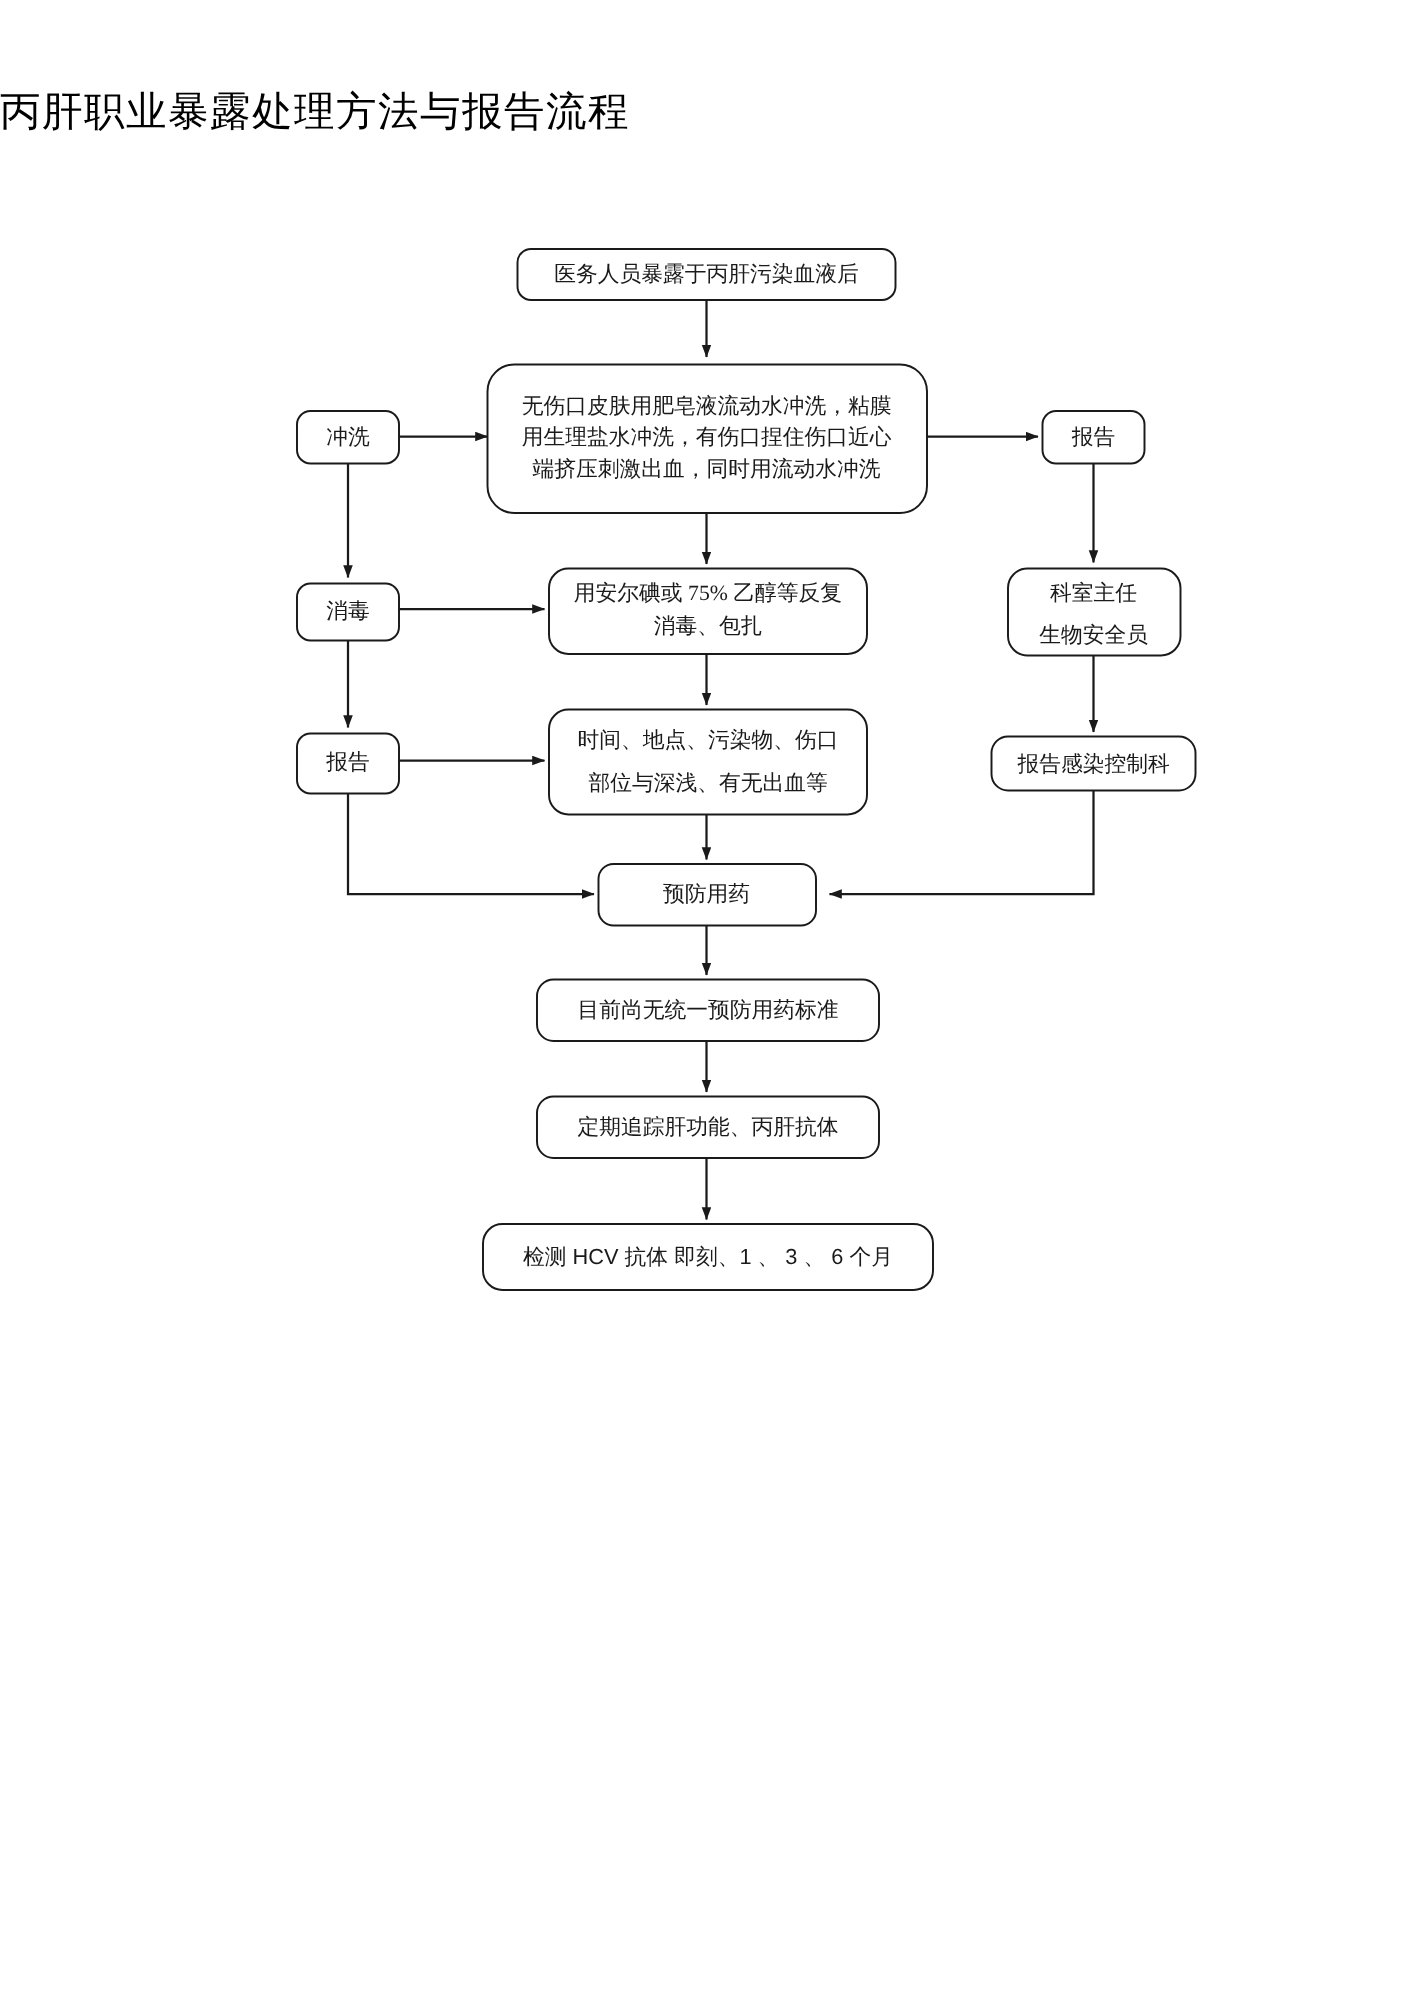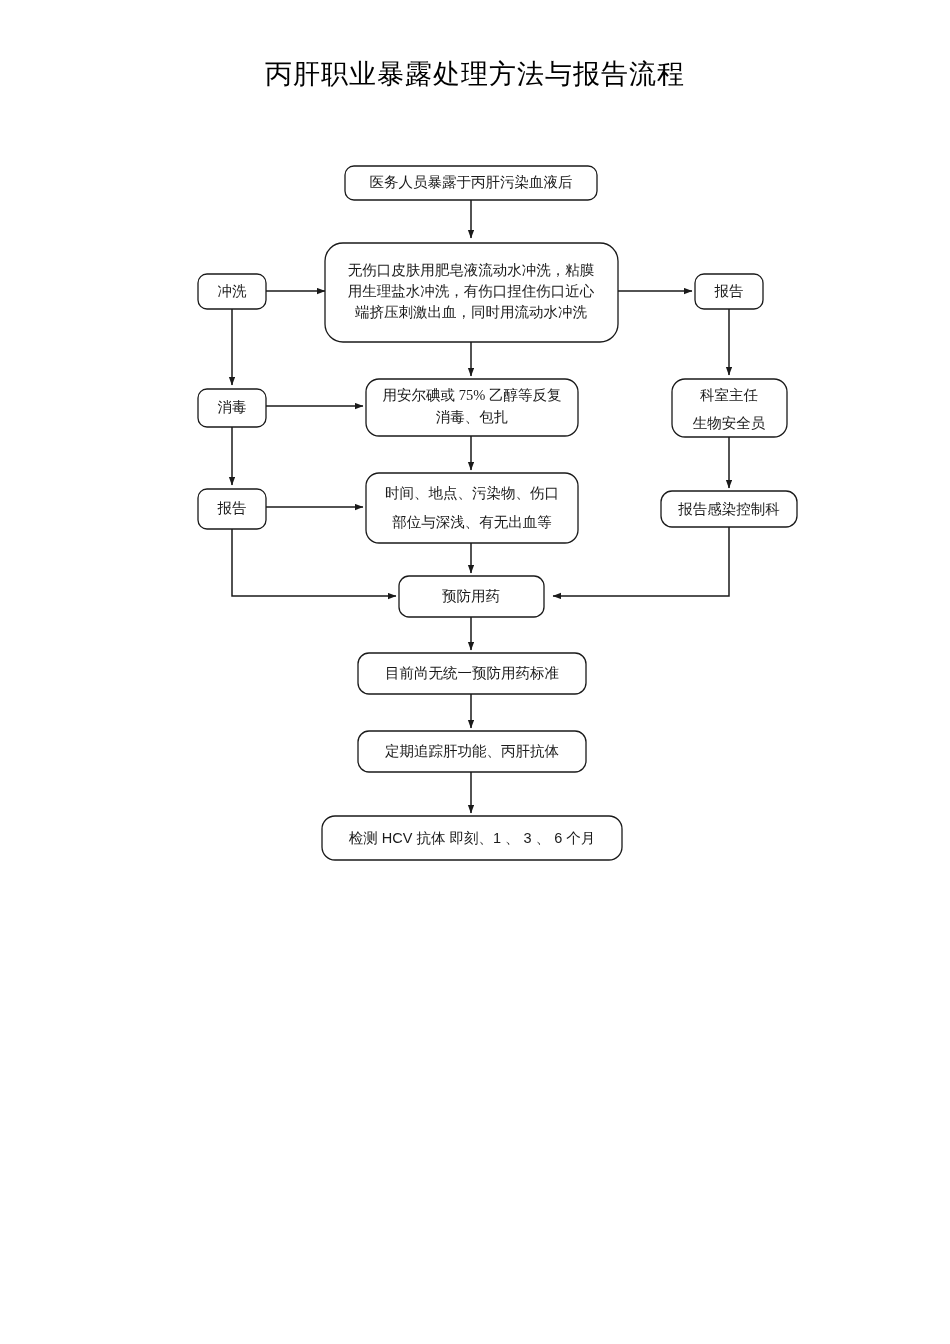--- a/index.html
+++ b/index.html
@@ -19,21 +19,20 @@
     position: relative;
     width: 950px;
     height: 1344px;
     background: #ffffff;
   }
   #chart-title {
     position: absolute;
     left: 0;
     top: 56px;
     width: 950px;
-    text-align: center;
     font-family: "Liberation Serif", "DejaVu Serif", serif;
     font-size: 27px;
     letter-spacing: 1px;
     color: #000000;
     white-space: nowrap;
   }
   svg#flow {
     position: absolute;
     left: 0;
     top: 0;

